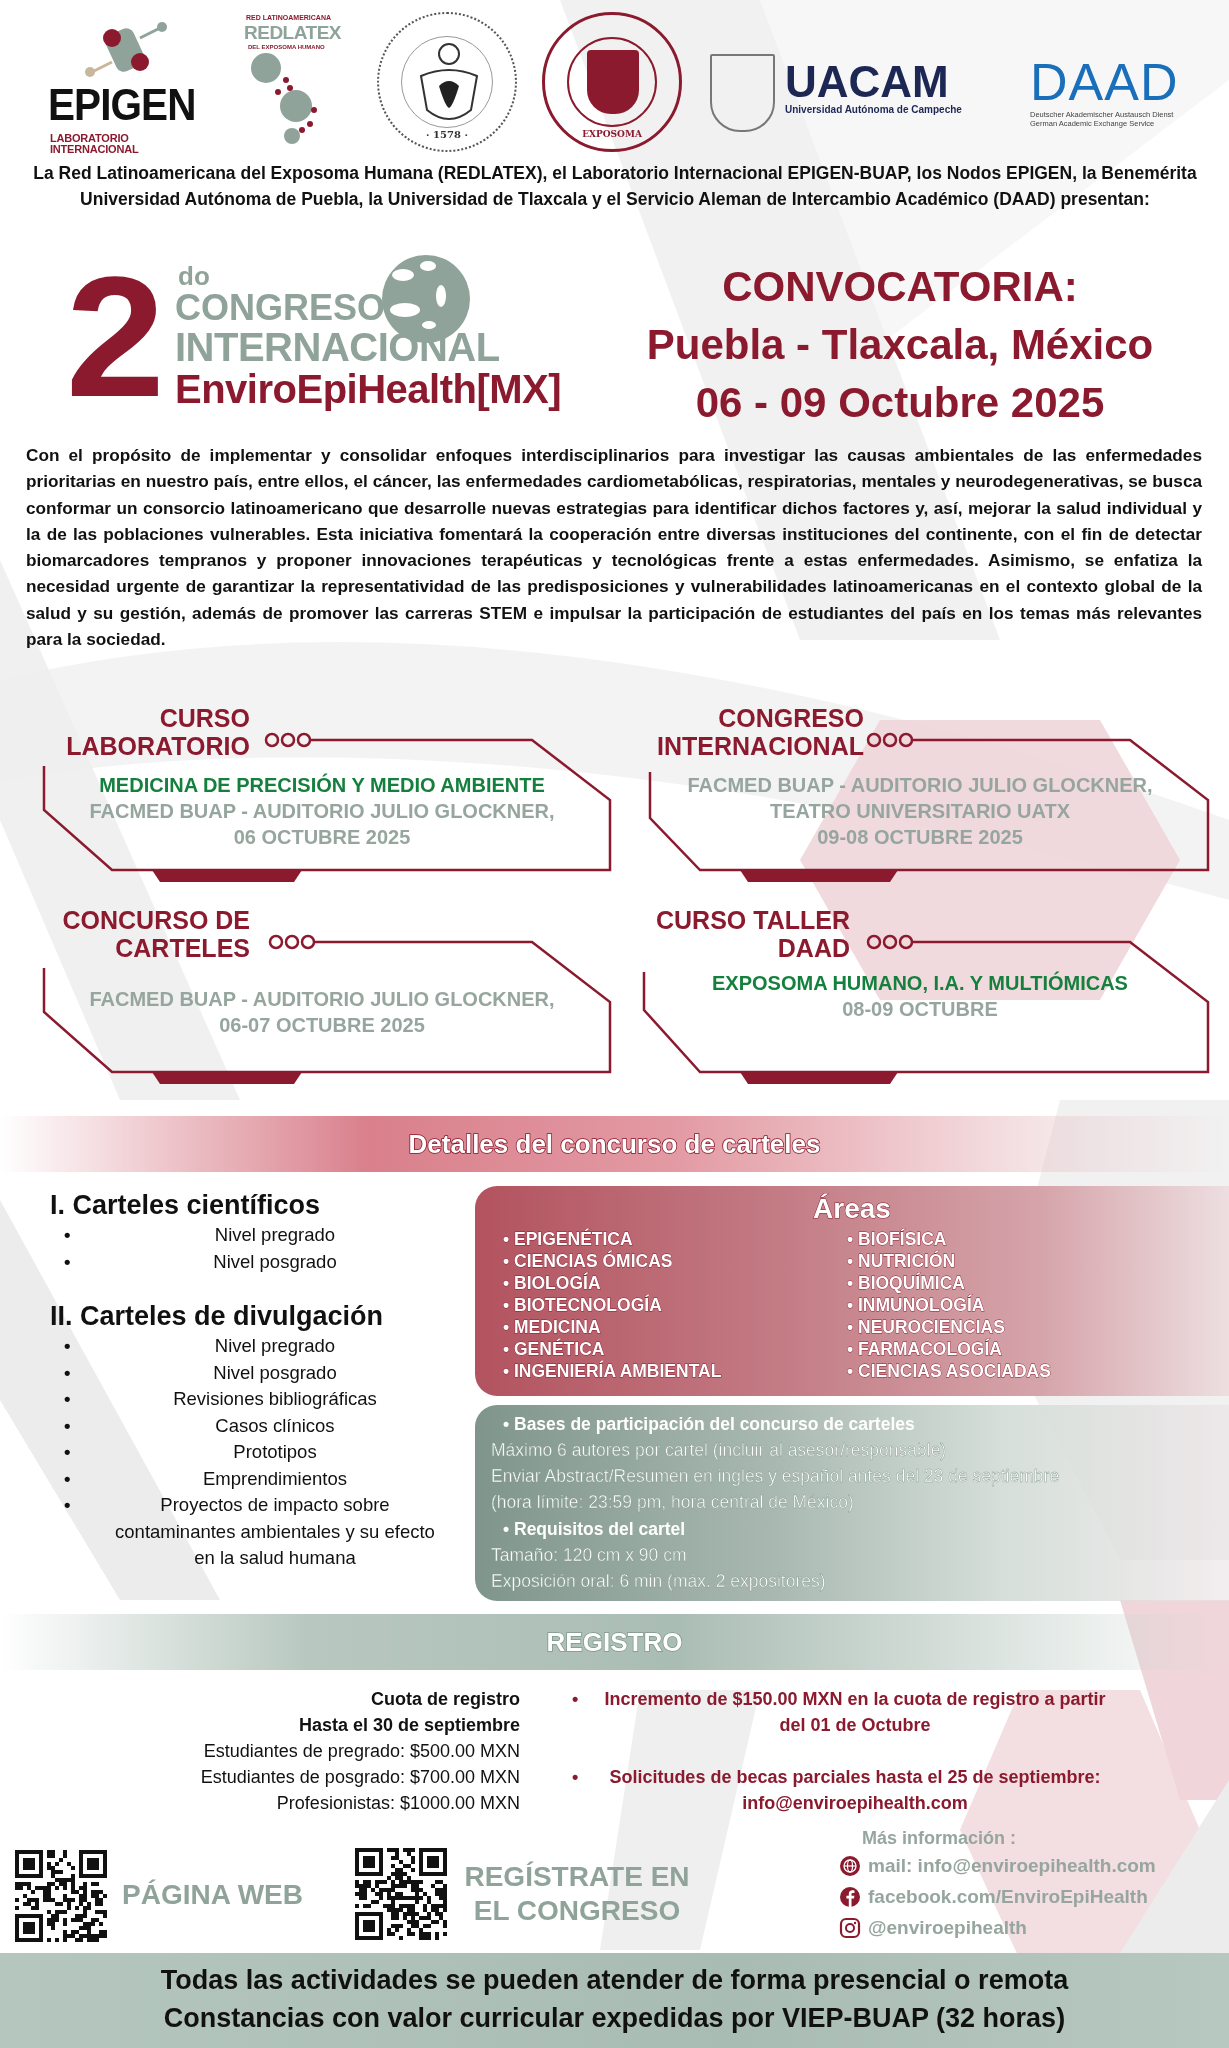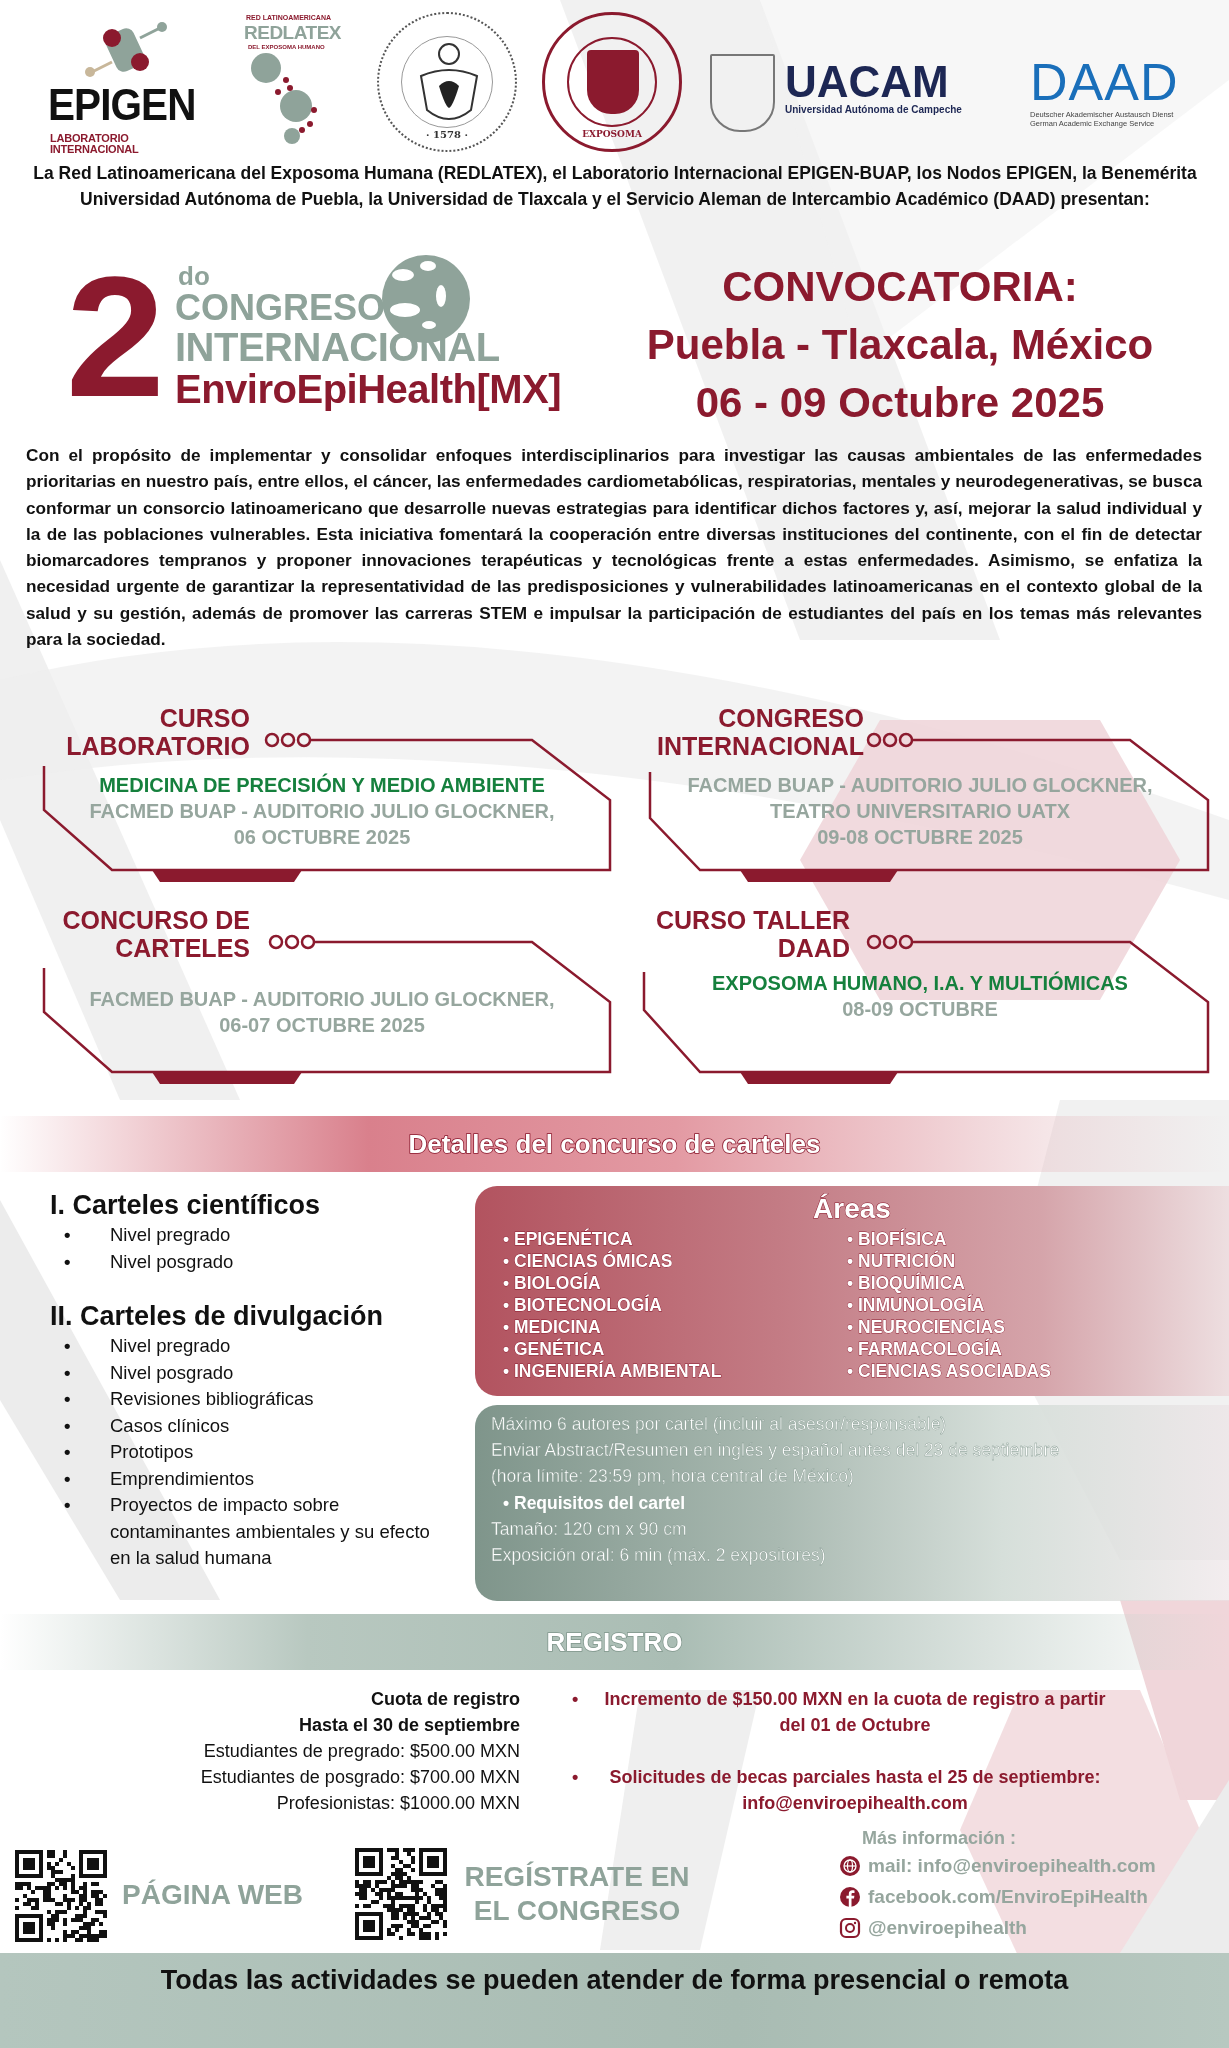--- a/index.html
+++ b/index.html
@@ -64,21 +64,21 @@
   .banner { position: absolute; left: 0; width: 1229px; height: 56px; display: flex; align-items: center; justify-content: center; }
   .banner.red { top: 1116px; background: linear-gradient(90deg, rgba(255,255,255,0) 0%, #d9808c 30%, #e39aa3 55%, rgba(230,190,195,0.4) 85%, rgba(255,255,255,0) 100%); }
   .banner.green { top: 1614px; background: linear-gradient(90deg, rgba(255,255,255,0) 0%, #b8c8c0 25%, #aabdb4 55%, rgba(200,212,206,0.5) 85%, rgba(255,255,255,0) 100%); }
   .banner span { font: 900 26px/1 "Liberation Sans", sans-serif; color: #fff; }
   .banner.red span { -webkit-text-stroke: 1.5px #8b1a2e; paint-order: stroke fill; text-shadow: 0 0 1px #8b1a2e; }
   .banner.green span { -webkit-text-stroke: 1.5px #7f958b; paint-order: stroke fill; }
 
   .poster-types { position: absolute; left: 50px; top: 1188px; width: 400px; font-family: "Liberation Sans", sans-serif; }
   .ptype-h { font: 900 27px/34px "Liberation Sans", sans-serif; color: #111; }
   .ptype-list { list-style: none; }
-  .ptype-list li { position: relative; font: 400 18.5px/26.5px "Liberation Sans", sans-serif; color: #111; padding-left: 60px; padding-right: 10px; }
+  .ptype-list li { position: relative; text-align: center; font: 400 18.5px/26.5px "Liberation Sans", sans-serif; color: #111; padding-left: 60px; padding-right: 10px; }
   .ptype-list li::before { content: "•"; position: absolute; left: 14px; top: 0; font-weight: 700; }
   .tipos { font: 900 18.5px/26px "Liberation Sans", sans-serif; color: #111; }
 
   .areas { position: absolute; left: 475px; top: 1186px; width: 754px; height: 210px; border-radius: 22px 0 0 22px; background: linear-gradient(90deg, #b2535f 0%, #c37b84 40%, #d5a4aa 75%, rgba(235,210,213,0.6) 100%); }
   .areas h3 { text-align: center; margin-top: 8px; font: 900 28px/30px "Liberation Sans", sans-serif; color: #fff; -webkit-text-stroke: 1px #8b1a2e; paint-order: stroke fill; }
   .areas ul { position: absolute; top: 42px; list-style: none; }
   .areas li { font: 900 17.5px/22px "Liberation Sans", sans-serif; color: #fff; -webkit-text-stroke: 0.8px #8b1a2e; paint-order: stroke fill; white-space: nowrap; }
   .areas li::before { content: "• "; }
   .areas .c1 { left: 28px; }
   .areas .c2 { left: 372px; }
@@ -324,20 +324,21 @@
     <li>NUTRICIÓN</li>
     <li>BIOQUÍMICA</li>
     <li>INMUNOLOGÍA</li>
     <li>NEUROCIENCIAS</li>
     <li>FARMACOLOGÍA</li>
     <li>CIENCIAS ASOCIADAS</li>
   </ul>
 </div>
 
 <div class="bases">
+  <div class="h">Bases de participación del concurso de carteles</div>
   <div class="p">Máximo 6 autores por cartel (incluir al asesor/responsable)</div>
   <div class="p">Enviar Abstract/Resumen en inglés y español antes del 23 de septiembre</div>
   <div class="p">(hora límite: 23:59 pm, hora central de México)</div>
   <div class="h">Requisitos del cartel</div>
   <div class="p">Tamaño: 120 cm x 90 cm</div>
   <div class="p">Exposición oral: 6 min (máx. 2 expositores)</div>
 </div>
 
 <div class="banner green">
   <span>REGISTRO</span>
@@ -744,13 +745,14 @@
           <circle cx="11" cy="11" r="4" fill="none" stroke="#8b1a2e" stroke-width="2"></circle>
           <circle cx="16" cy="6" r="1.2" fill="#8b1a2e"></circle>
         </svg>
     </span>
     <span>@enviroepihealth</span>
   </div>
 </div>
 
 <div class="footer">
   <div>Todas las actividades se pueden atender de forma presencial o remota</div>
+  <div>Constancias con valor curricular expedidas por VIEP-BUAP (32 horas)</div>
 </div>
 
 </body></html>

